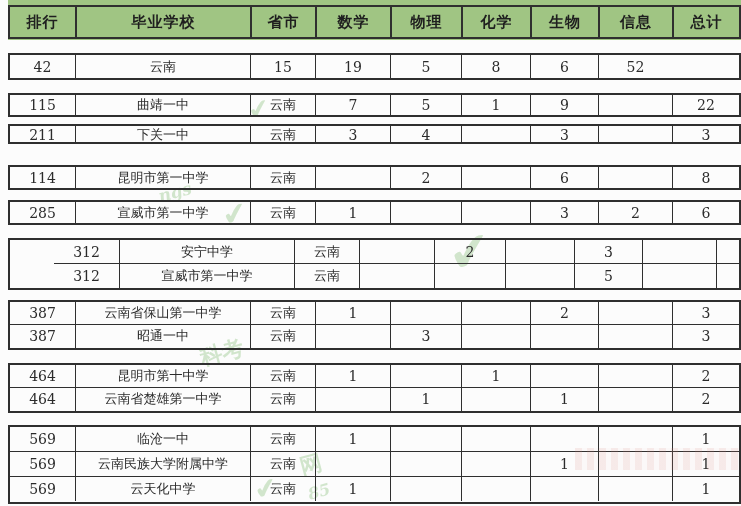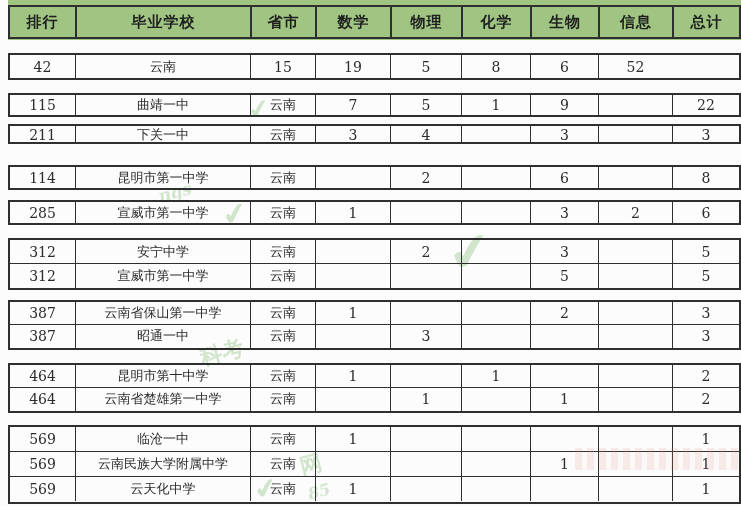--- a/index.html
+++ b/index.html
@@ -139,21 +139,21 @@
           <div class="cell">宣威市第一中学</div>
           <div class="cell">云南</div>
           <div class="cell num">1</div>
           <div class="cell num"></div>
           <div class="cell num"></div>
           <div class="cell num">3</div>
           <div class="cell num">2</div>
           <div class="cell num">6</div>
         </div>
       </div>
-      <div class="group" style="top: 238px; height: 52px;">
+      <div class="group" style="top: 238px; height: 52px; padding-left: 44px;">
         <div class="trow" style="height: 23.25px;">
           <div class="cell num">312</div>
           <div class="cell">安宁中学</div>
           <div class="cell">云南</div>
           <div class="cell num"></div>
           <div class="cell num">2</div>
           <div class="cell num"></div>
           <div class="cell num">3</div>
           <div class="cell num"></div>
           <div class="cell num">5</div>

